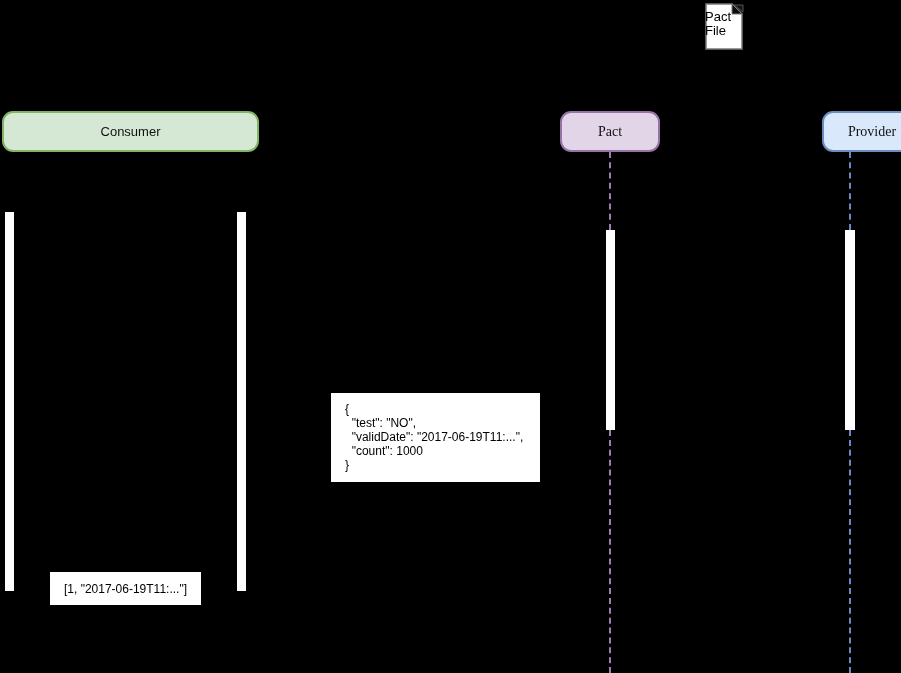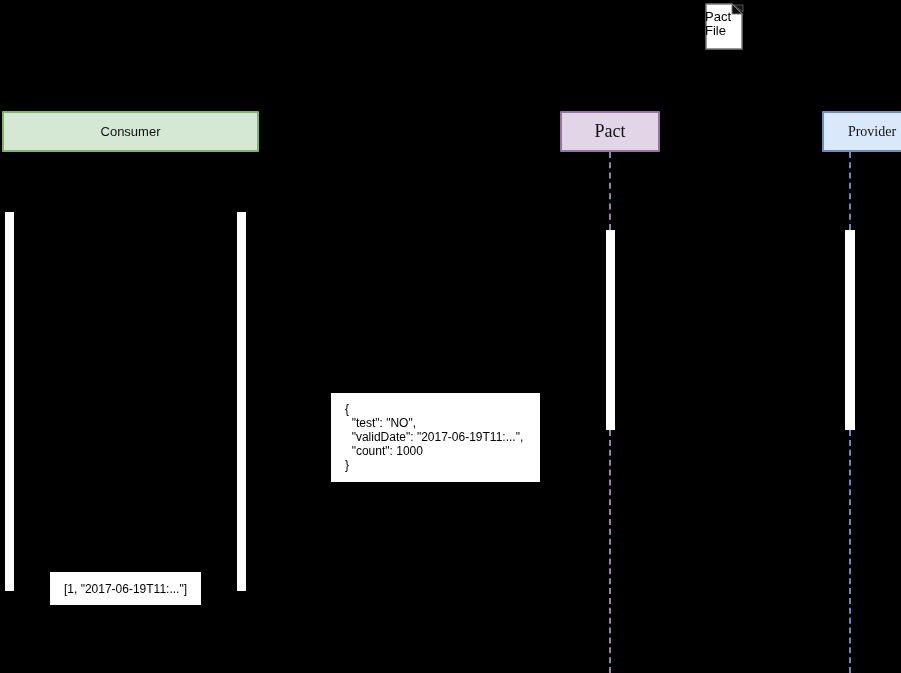--- a/index.html
+++ b/index.html
@@ -27,29 +27,29 @@
     line-height: 14px;
     color: #000;
   }
 
   
   .participant {
     position: absolute;
     top: 111px;
     height: 41px;
     border: 2px solid;
-    border-radius: 1px;
+    border-radius: 11px;
     box-sizing: border-box;
     display: flex;
     align-items: center;
     justify-content: center;
     color: #111;
   }
   .participant.consumer { left: 2px;   width: 257px; font-size: 13px; }
-  .participant.pact     { left: 560px; width: 100px; font-size: 18px; font-family: "Liberation Serif", serif; }
+  .participant.pact     { left: 560px; width: 100px; font-size: 14px; font-family: "Liberation Serif", serif; }
   .participant.provider { left: 802px; width: 100px; font-size: 14px; font-family: "Liberation Serif", serif; }
 
   
   .lifeline {
     position: absolute;
     width: 0;
     border-left: 2px dashed;
   }
   .lifeline.pact-upper     { left: 609px; top: 152px; height: 78px; }
   .lifeline.pact-lower     { left: 609px; top: 430px; height: 243px; }

